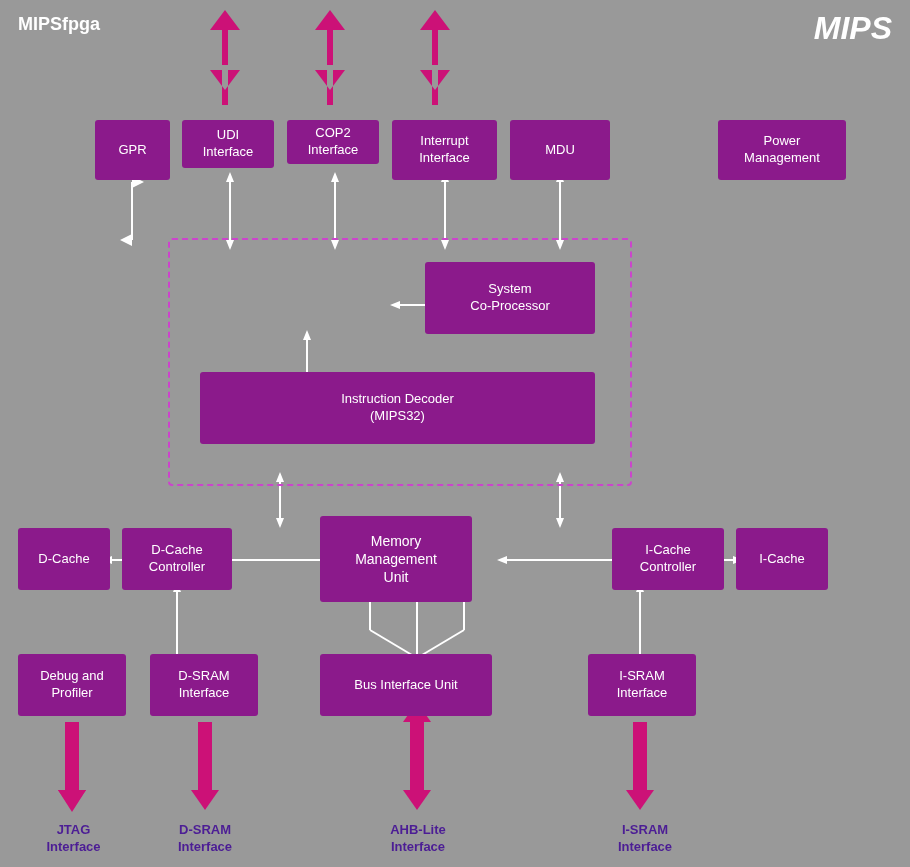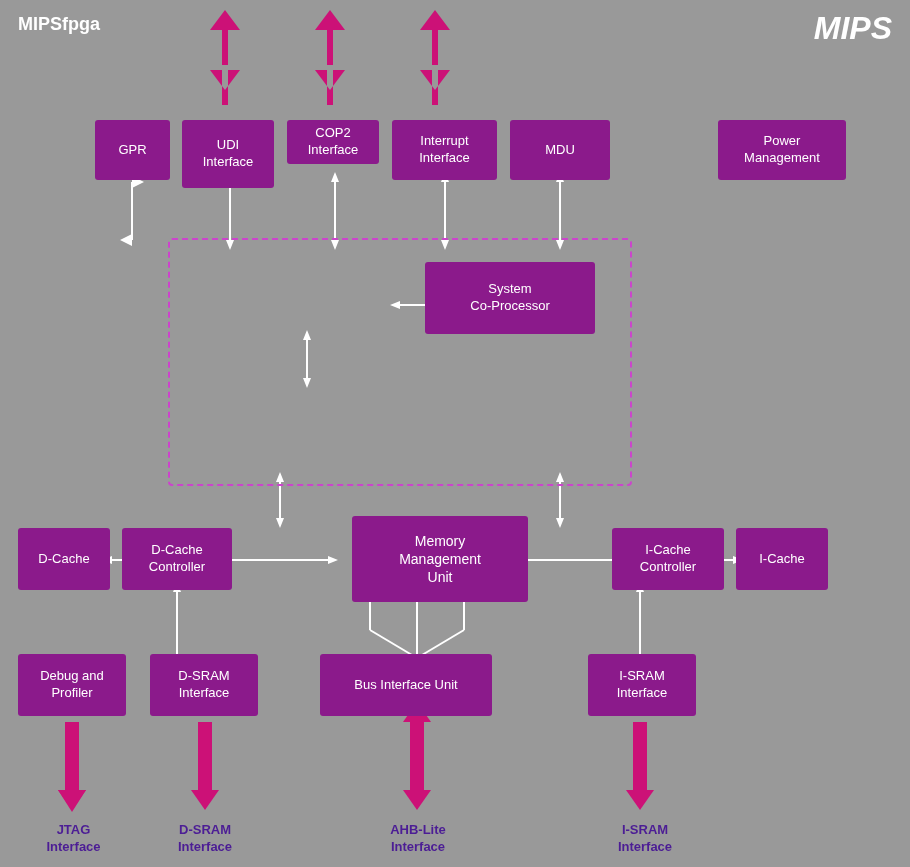--- a/index.html
+++ b/index.html
@@ -178,33 +178,34 @@
       <marker id="arrowWhiteUp" markerWidth="6" markerHeight="6" refX="3" refY="6" orient="auto">
         <polygon points="0,6 3,0 6,6" fill="white"></polygon>
       </marker>
       <marker id="arrowWhiteDown" markerWidth="6" markerHeight="6" refX="3" refY="0" orient="auto">
         <polygon points="0,0 3,6 6,0" fill="white"></polygon>
       </marker>
     </defs>
   </svg>
 
   <div class="pbox" style="left:95px;top:120px;width:75px;height:60px;">GPR</div>
-  <div class="pbox" style="left:182px;top:120px;width:92px;height:68px;">UDI<br>Interface</div>
+  <div class="pbox" style="left:182px;top:120px;width:92px;height:48px;">UDI<br>Interface</div>
   <div class="pbox" style="left:287px;top:120px;width:92px;height:44px;">COP2<br>Interface</div>
   <div class="pbox" style="left:392px;top:120px;width:105px;height:60px;">Interrupt<br>Interface</div>
   <div class="pbox" style="left:510px;top:120px;width:100px;height:60px;">MDU</div>
   <div class="pbox" style="left:718px;top:120px;width:128px;height:60px;">Power<br>Management</div>
 
   <div class="dashed-region" style="left:168px;top:238px;width:464px;height:248px;"></div>
 
   <div class="pbox" style="left:425px;top:262px;width:170px;height:72px;">System<br>Co-Processor</div>
+  <div class="pbox" style="left:200px;top:372px;width:395px;height:72px;">Instruction Decoder<br>(MIPS32)</div>
 
   <div class="pbox" style="left:18px;top:528px;width:92px;height:62px;">D-Cache</div>
   <div class="pbox" style="left:122px;top:528px;width:110px;height:62px;">D-Cache<br>Controller</div>
-  <div class="pbox" style="left:320px;top:516px;width:176px;height:86px;font-size:14px;margin-left:32px;">Memory<br>Management<br>Unit</div>
+  <div class="pbox" style="left:320px;top:516px;width:152px;height:86px;font-size:14px;">Memory<br>Management<br>Unit</div>
   <div class="pbox" style="left:612px;top:528px;width:112px;height:62px;">I-Cache<br>Controller</div>
   <div class="pbox" style="left:736px;top:528px;width:92px;height:62px;">I-Cache</div>
 
   <div class="pbox" style="left:18px;top:654px;width:108px;height:62px;">Debug and<br>Profiler</div>
   <div class="pbox" style="left:150px;top:654px;width:108px;height:62px;">D-SRAM<br>Interface</div>
   <div class="pbox" style="left:320px;top:654px;width:172px;height:62px;">Bus Interface Unit</div>
   <div class="pbox" style="left:588px;top:654px;width:108px;height:62px;">I-SRAM<br>Interface</div>
 
   <div class="bottom-label" style="left:36px;top:822px;width:75px;">JTAG<br>Interface</div>
   <div class="bottom-label" style="left:160px;top:822px;width:90px;">D-SRAM<br>Interface</div>

